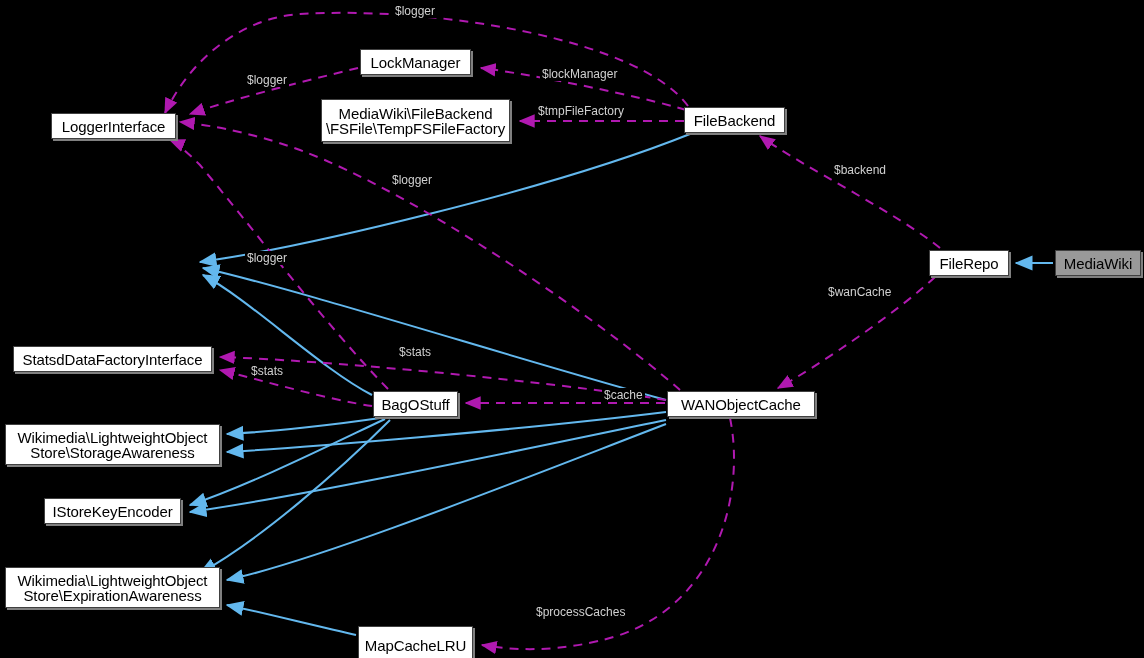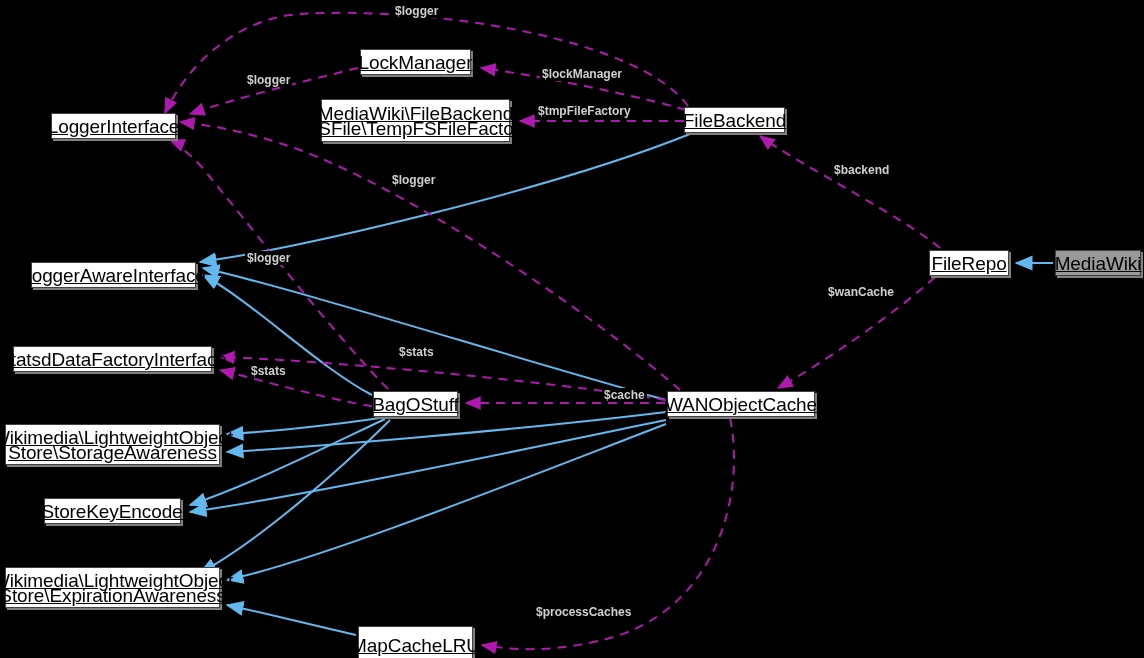--- a/index.html
+++ b/index.html
@@ -27,35 +27,34 @@
     box-sizing: border-box;
     background: #ffffff;
     border: 1px solid #404040;
     box-shadow: 2px 2px 0 0 #808080;
     display: flex;
     align-items: center;
     justify-content: center;
     text-align: center;
     color: #000000;
     font-family: "Liberation Sans", sans-serif;
-    font-size: 19px;
+    font-size: 15px;
     line-height: 15px;
     white-space: pre-line;
     letter-spacing: -0.1px;
-    text-decoration: underline;
   }
   .node-box.highlight {
     background: #999999;
   }
   .edge-label {
     position: absolute;
     color: #d0d0d0;
     font-family: "Liberation Sans", sans-serif;
     font-size: 12px;
-    font-weight: bold;
+    font-weight: normal;
     white-space: nowrap;
     background: #000000;
     padding: 0 2px;
     line-height: 14px;
   }
 </style>
 </head>
 <body>
 
 <div id="diagram-root">
@@ -100,21 +99,20 @@
     </g>
   </svg>
 
   <div class="node-box" style="left:51px;top:113px;width:125px;height:26px;"><span>LoggerInterface</span></div>
   <div class="node-box" style="left:360px;top:49px;width:111px;height:26px;"><span>LockManager</span></div>
   <div class="node-box" style="left:321px;top:99px;width:189px;height:43px;"><span>MediaWiki\FileBackend
 \FSFile\TempFSFileFactory</span></div>
   <div class="node-box" style="left:684px;top:107px;width:101px;height:26px;"><span>FileBackend</span></div>
   <div class="node-box" style="left:929px;top:250px;width:80px;height:26px;"><span>FileRepo</span></div>
   <div class="node-box highlight" style="left:1055px;top:250px;width:86px;height:26px;"><span>MediaWiki</span></div>
-  <div class="node-box" style="left:31px;top:262px;width:165px;height:26px;"><span>LoggerAwareInterface</span></div>
   <div class="node-box" style="left:13px;top:346px;width:199px;height:26px;"><span>StatsdDataFactoryInterface</span></div>
   <div class="node-box" style="left:373px;top:391px;width:85px;height:26px;"><span>BagOStuff</span></div>
   <div class="node-box" style="left:667px;top:391px;width:148px;height:26px;"><span>WANObjectCache</span></div>
   <div class="node-box" style="left:5px;top:424px;width:215px;height:41px;"><span>Wikimedia\LightweightObject
 Store\StorageAwareness</span></div>
   <div class="node-box" style="left:44px;top:498px;width:137px;height:26px;"><span>IStoreKeyEncoder</span></div>
   <div class="node-box" style="left:5px;top:567px;width:215px;height:41px;"><span>Wikimedia\LightweightObject
 Store\ExpirationAwareness</span></div>
   <div class="node-box" style="left:358px;top:626px;width:115px;height:38px;"><span>MapCacheLRU</span></div>
 

